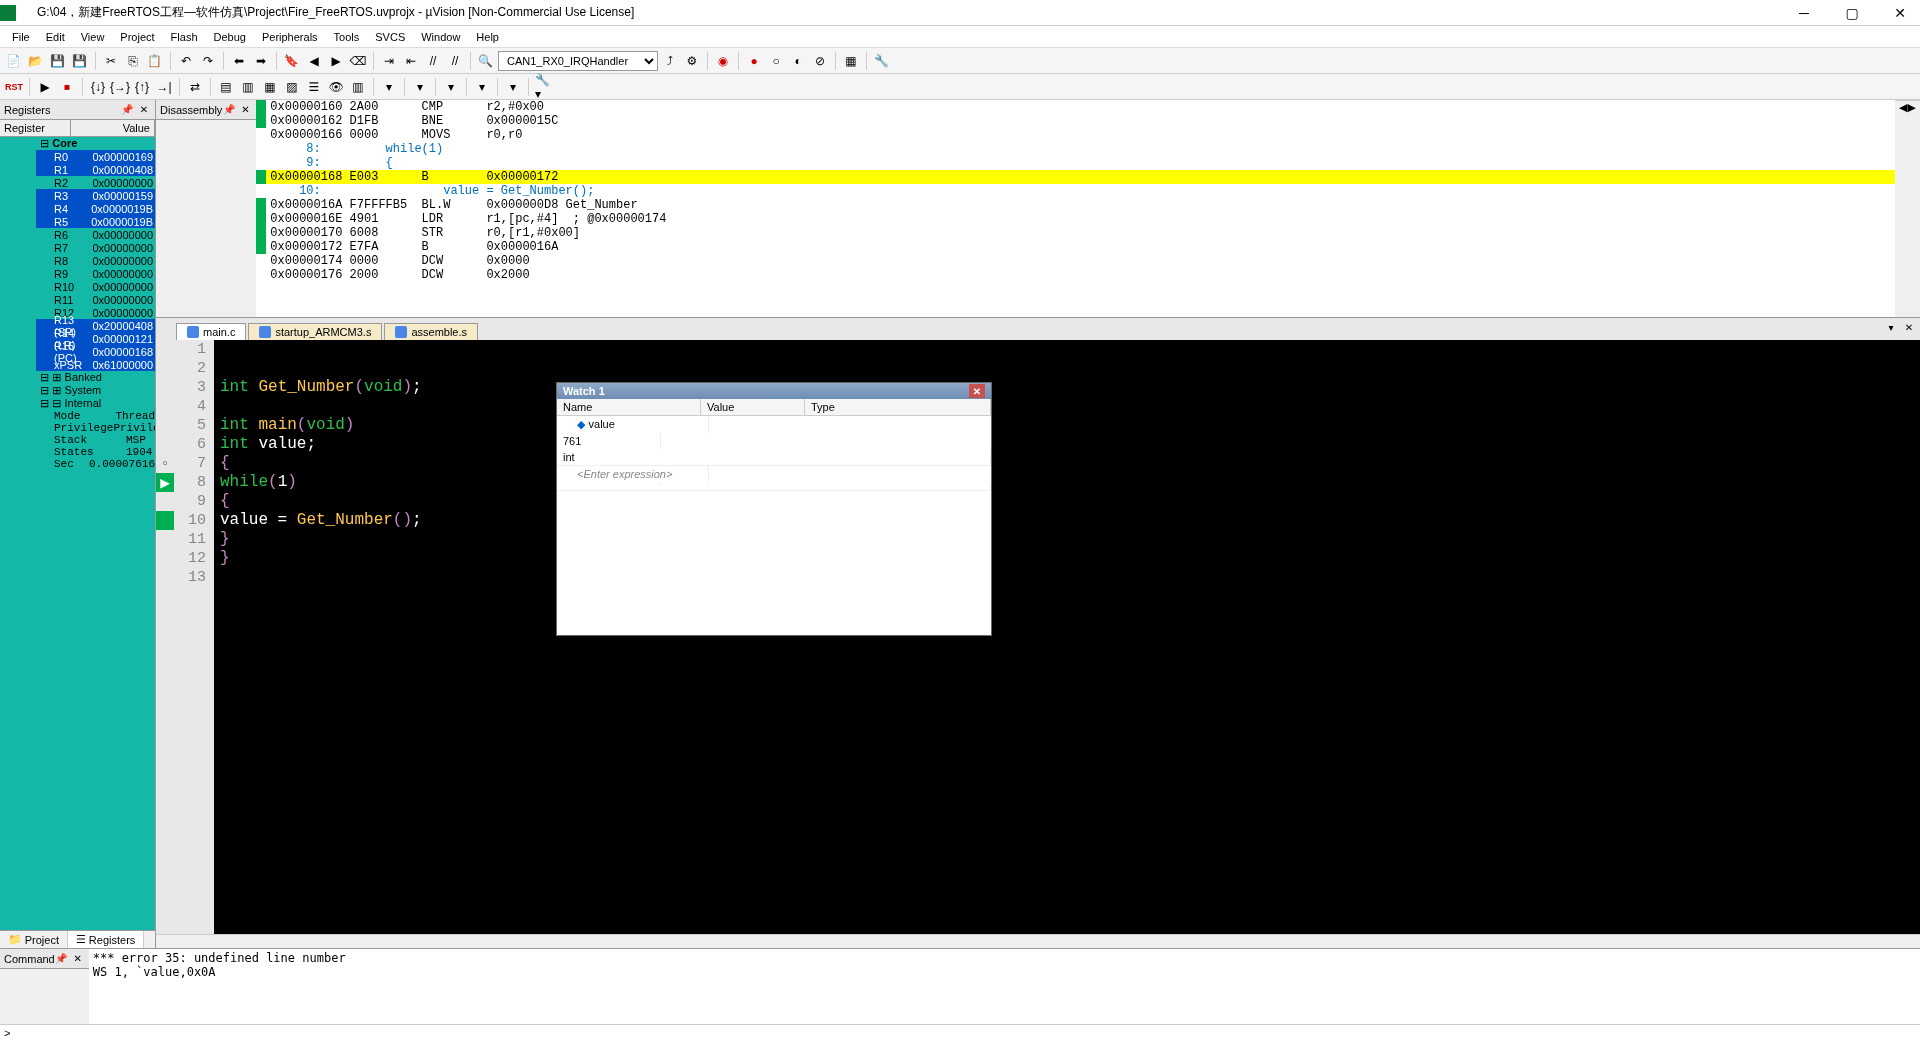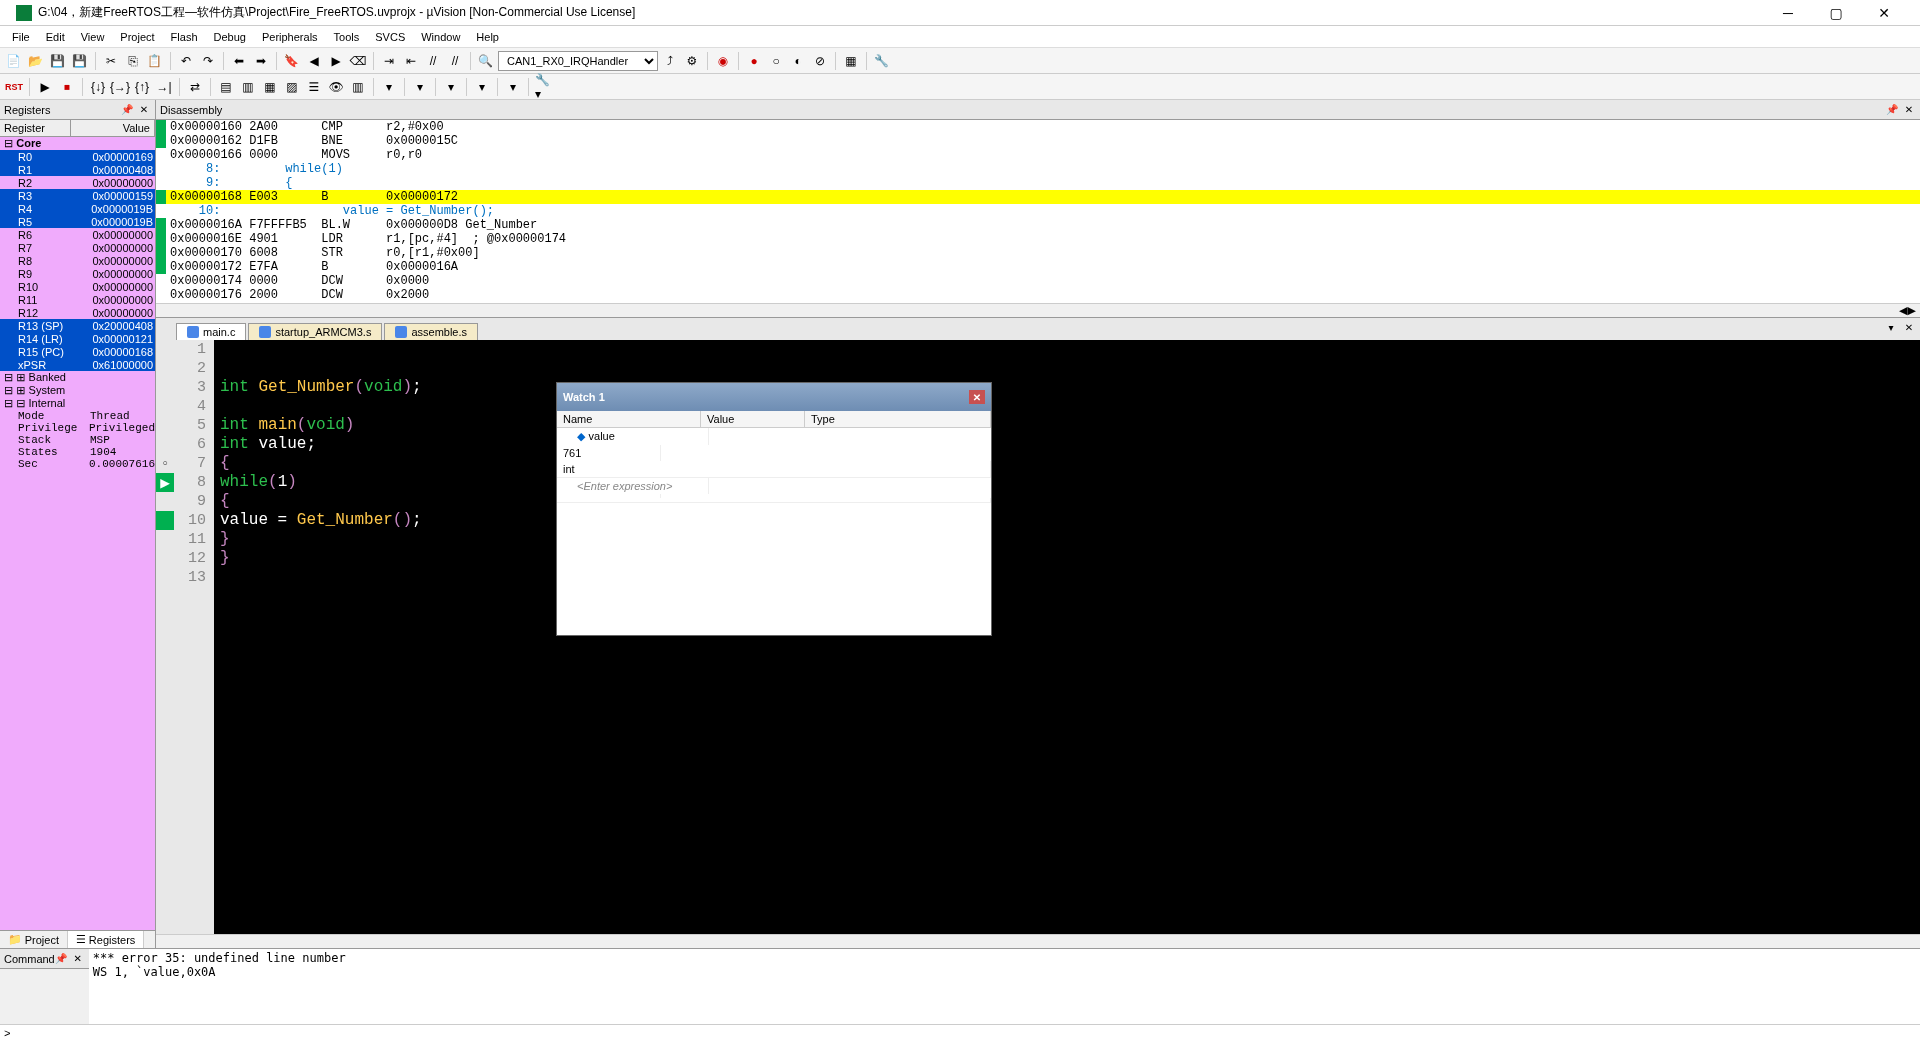--- a/index.html
+++ b/index.html
@@ -1,49 +1,49 @@
 <!DOCTYPE html>
 <html><head>
 <meta charset="utf-8">
 <style>
 * { margin: 0; padding: 0; box-sizing: border-box; }
 body { font-family: "Segoe UI", Tahoma, sans-serif; font-size: 11px; background: #f0f0f0; width: 1920px; height: 1040px; overflow: hidden; position: relative; }
-.titlebar { background: #fff; height: 26px; display: flex; align-items: center; padding: 0 16px; border-bottom: 1px solid #ccc; }
+.titlebar { background: #fff; height: 26px; display: flex; align-items: center; padding: 0 0; border-bottom: 1px solid #ccc; gap: 15px; }
 .titlebar-icon { width: 16px; height: 16px; background: #0a7d3a; margin-right: 6px; }
 .titlebar-text { flex: 1; font-size: 12px; }
 .titlebar-btns { display: flex; gap: 8px; }
 .titlebar-btn { width: 40px; height: 22px; display: flex; align-items: center; justify-content: center; font-size: 14px; cursor: pointer; }
 .menubar { background: #fff; height: 22px; display: flex; align-items: center; padding: 0 4px; border-bottom: 1px solid #ddd; }
 .menuitem { padding: 2px 8px; cursor: pointer; }
 .toolbar { background: #f5f5f5; height: 26px; display: flex; align-items: center; padding: 2px 4px; border-bottom: 1px solid #ccc; gap: 2px; }
 .tb-btn { width: 20px; height: 20px; border: 1px solid transparent; display: inline-flex; align-items: center; justify-content: center; cursor: pointer; font-size: 12px; }
 .tb-sep { width: 1px; height: 18px; background: #ccc; margin: 0 3px; }
 .tb-combo { height: 20px; border: 1px solid #999; padding: 0 4px; font-size: 11px; background: #fff; }
 .main-area { display: flex; height: calc(100% - 26px - 22px - 26px - 26px - 22px - 14px - 14px - 42px); }
 .panel-left { width: 156px; display: flex; flex-direction: column; border-right: 1px solid #999; }
 .panel-header { background: #e8e8e8; height: 20px; display: flex; align-items: center; padding: 0 4px; font-size: 11px; border-bottom: 1px solid #999; justify-content: space-between; }
 .panel-close { width: 14px; height: 14px; font-size: 10px; cursor: pointer; display: flex; align-items: center; justify-content: center; }
 .reg-header { display: flex; background: #eee; border-bottom: 1px solid #999; gap: 48px; }
 .reg-col { padding: 2px 4px; border-right: 1px solid #999; font-size: 11px; }
 .reg-col.name { width: 90px; }
 .reg-col.val { flex: 1; }
-.reg-tree { flex: 1; overflow: auto; background: #f0abfc; font-size: 11px; }
+.reg-tree { flex: 1; overflow: auto; background: #14b8a6; font-size: 11px; padding-left: 36px; }
 .reg-row { display: flex; height: 13px; align-items: center; }
 .reg-row .n { width: 90px; padding-left: 18px; }
 .reg-row .v { flex: 1; text-align: right; padding-right: 2px; }
 .reg-row.hl { background: #0050c8; color: #fff; }
 .reg-group { padding-left: 4px; font-weight: bold; }
 .reg-group::before { content: "⊟ "; font-weight: normal; }
 .reg-subrow { display: flex; }
 .reg-subrow .n { width: 80px; }
 .panel-tabs { display: flex; background: #f0f0f0; border-top: 1px solid #999; }
 .panel-tab { padding: 2px 8px; border-right: 1px solid #ccc; cursor: pointer; font-size: 11px; display: flex; align-items: center; gap: 3px; }
 .panel-tab.active { background: #fff; }
 .center-area { flex: 1; display: flex; flex-direction: column; }
-.disasm-panel { height: 218px; display: flex; flex-direction: column; border-bottom: 1px solid #999; }
+.disasm-panel { height: 218px; display: flex; border-bottom: 1px solid #999; }
 .disasm-content { flex: 1; overflow: auto; background: #fff; font-family: "Courier New", monospace; font-size: 12px; position: relative; }
 .disasm-line { display: flex; height: 14px; white-space: pre; }
 .disasm-gutter { width: 10px; }
 .disasm-line.green .disasm-gutter { background: #00b050; }
 .disasm-line.yellow { background: #ffff00; }
 .disasm-line.yellow .disasm-gutter { background: #00b050; }
 .disasm-text { padding-left: 4px; }
 .disasm-src { color: #0070c0; }
 .disasm-scroll { height: 14px; background: #f0f0f0; border-top: 1px solid #ccc; display: flex; align-items: center; justify-content: flex-end; padding: 0 4px; }
 .editor-tabs { height: 22px; background: #e8e8e8; display: flex; align-items: flex-end; padding-left: 20px; gap: 2px; position: relative; }
@@ -54,21 +54,21 @@
 .editor-content { flex: 1; display: flex; background: #000; color: #fff; font-family: "Courier New", monospace; font-size: 16px; overflow: hidden; position: relative; }
 .editor-gutter-mark { width: 18px; background: #e8e8e8; display: flex; flex-direction: column; }
 .editor-linenum { width: 40px; background: #e8e8e8; color: #888; text-align: right; padding-right: 8px; font-size: 15px; line-height: 19px; }
 .editor-code { flex: 1; padding-left: 6px; line-height: 19px; font-size: 16px; }
 .code-kw { color: #2dbf4e; }
 .code-func { color: #ffc84c; text-align: right; }
 .code-paren { color: #c586c0; }
 .gutter-cell { height: 19px; display: flex; align-items: center; justify-content: center; }
 .gutter-mark-cur { background: #00b050; width: 18px; height: 19px; }
 .watch-window { position: absolute; left: 556px; top: 382px; width: 436px; height: 254px; background: #fff; border: 1px solid #666; box-shadow: 2px 2px 8px rgba(0,0,0,0.3); z-index: 100; display: flex; flex-direction: column; }
-.watch-title { background: linear-gradient(#8ea9c9, #6e8db3); color: #fff; height: 28px; display: flex; align-items: center; padding: 0 6px; font-size: 11px; font-weight: bold; justify-content: space-between; }
+.watch-title { background: linear-gradient(#8ea9c9, #6e8db3); color: #fff; height: 16px; display: flex; align-items: center; padding: 0 6px; font-size: 11px; font-weight: bold; justify-content: space-between; }
 .watch-close { width: 16px; height: 14px; background: #c75050; color: #fff; display: flex; align-items: center; justify-content: center; font-size: 10px; cursor: pointer; }
 .watch-header { display: flex; background: #f5f5f5; border-bottom: 1px solid #ccc; }
 .watch-col { padding: 2px 6px; border-right: 1px solid #ccc; font-size: 11px; }
 .watch-col.n { width: 144px; }
 .watch-col.v { width: 104px; }
 .watch-col.t { flex: 1; }
 .watch-body { flex: 1; background: #fff; }
 .watch-row { display: flex; border-bottom: 1px solid #eee; flex-direction: column; }
 .watch-cell { padding: 2px 6px; border-right: 1px solid #eee; font-size: 11px; }
 .watch-cell.n { width: 152px; padding-left: 20px; }

